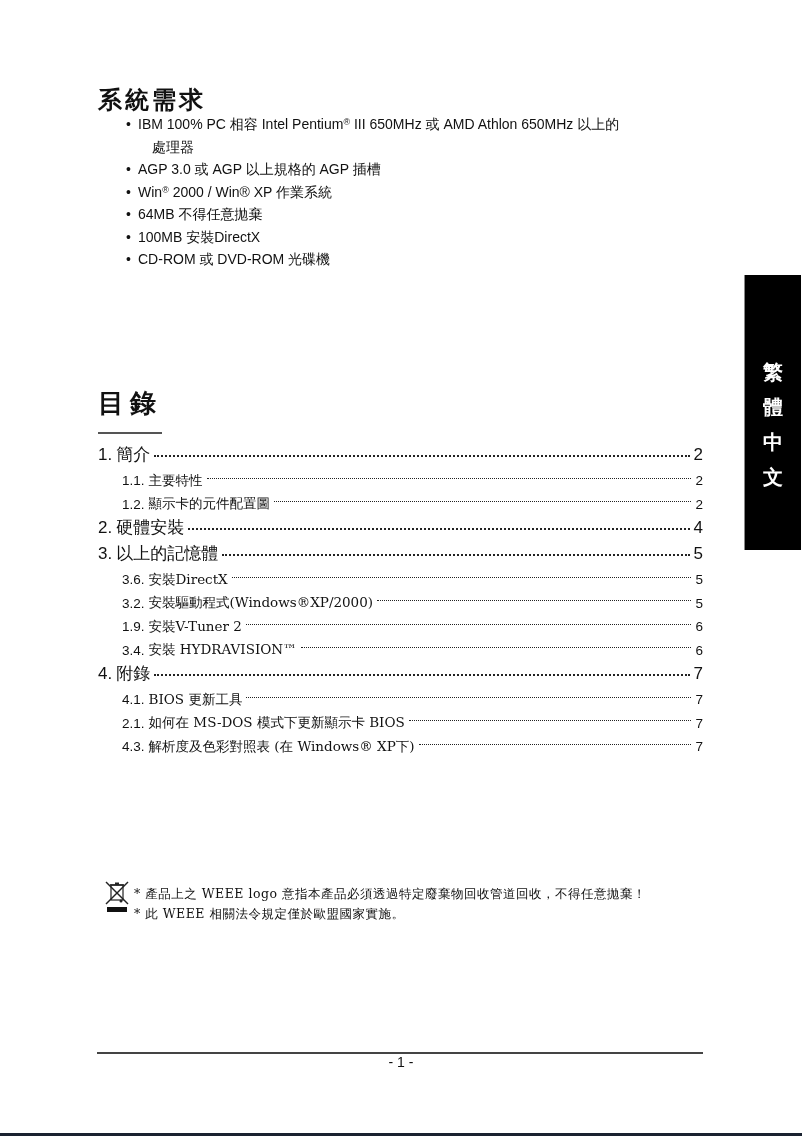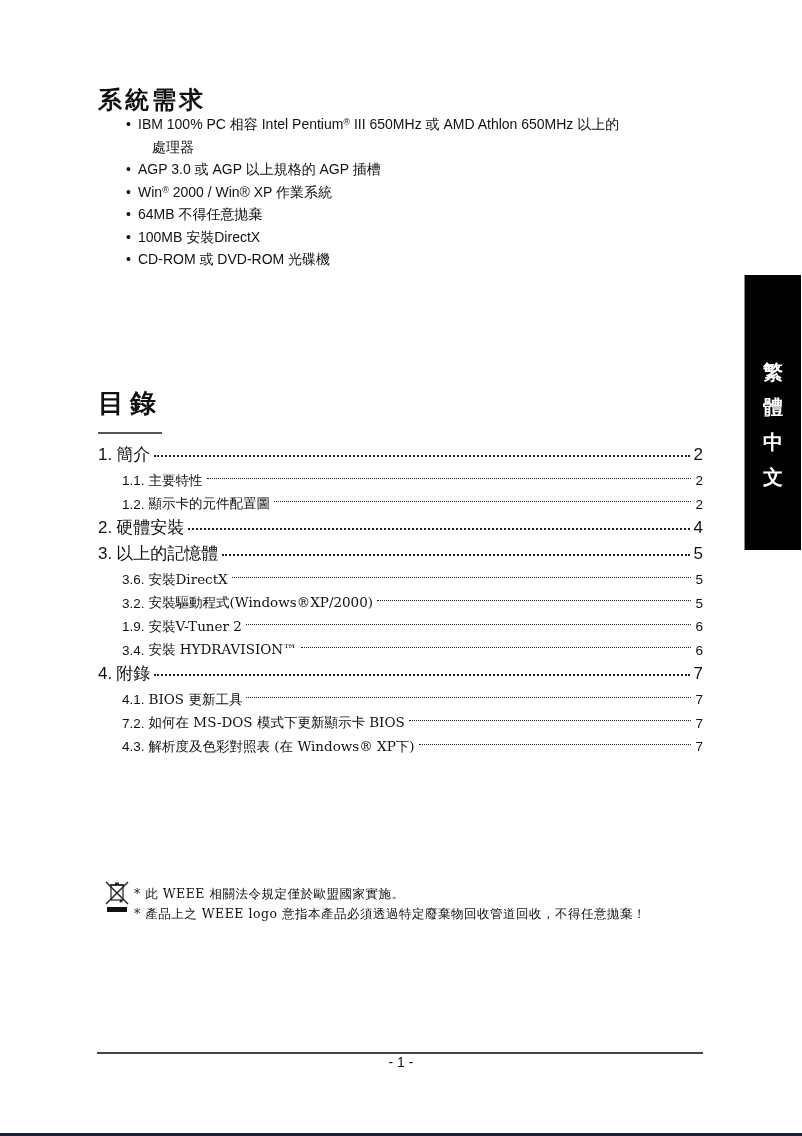--- a/index.html
+++ b/index.html
@@ -130,21 +130,21 @@
       <span class="dots"></span>
       <span class="page">7</span>
     </div>
   <div class="toc-row l2">
       <span class="num">4.1.</span>
       <span class="cjk">BIOS 更新工具</span>
       <span class="dots"></span>
       <span class="page">7</span>
     </div>
   <div class="toc-row l2">
-      <span class="num">7.2.</span>
+      <span class="num">2.1.</span>
       <span class="cjk">如何在 MS-DOS 模式下更新顯示卡 BIOS</span>
       <span class="dots"></span>
       <span class="page">7</span>
     </div>
   <div class="toc-row l2">
       <span class="num">4.3.</span>
       <span class="cjk">解析度及色彩對照表 (在 Windows® XP下)</span>
       <span class="dots"></span>
       <span class="page">7</span>
     </div>
@@ -155,19 +155,19 @@
     <rect x="7" y="5" width="12" height="15" fill="none" stroke="#222" stroke-width="1.2"></rect>
     <line x1="6" y1="5" x2="20" y2="5" stroke="#222" stroke-width="1.5"></line>
     <rect x="11" y="2.5" width="4" height="2.5" fill="#222"></rect>
     <circle cx="17" cy="21" r="1.5" fill="#222"></circle>
     <line x1="2" y1="2" x2="24" y2="24" stroke="#222" stroke-width="1.4"></line>
     <line x1="24" y1="2" x2="2" y2="24" stroke="#222" stroke-width="1.4"></line>
     <rect x="3" y="27" width="20" height="5" fill="#111"></rect>
   </svg>
 </div>
 <div class="abs weee-text cjk">
+  <div>*  產品上之 WEEE  logo 意指本產品必須透過特定廢棄物回收管道回收，不得任意拋棄！</div>
   <div>*   此 WEEE 相關法令規定僅於歐盟國家實施。</div>
-  <div>*  產品上之 WEEE  logo 意指本產品必須透過特定廢棄物回收管道回收，不得任意拋棄！</div>
 </div>
 
 <div class="abs footer-rule"></div>
 <div class="abs page-num">- 1 -</div>
 <div class="abs bottom-edge"></div>
 
 </body></html>

